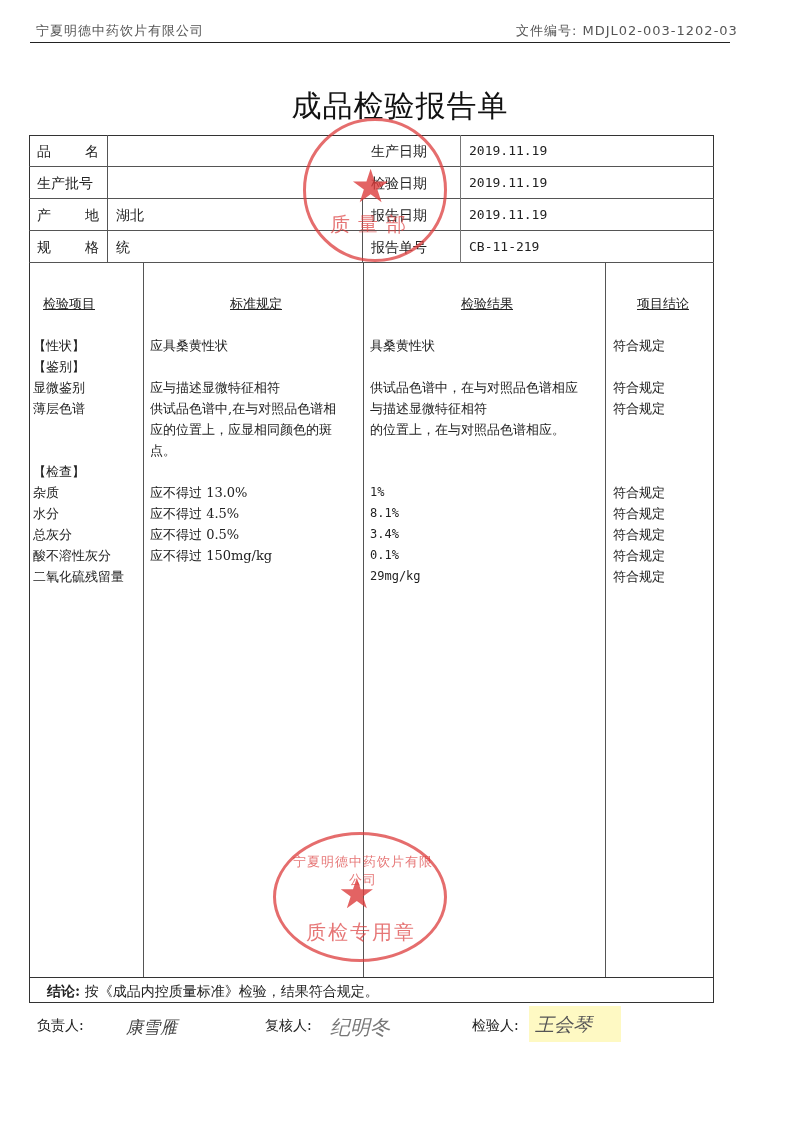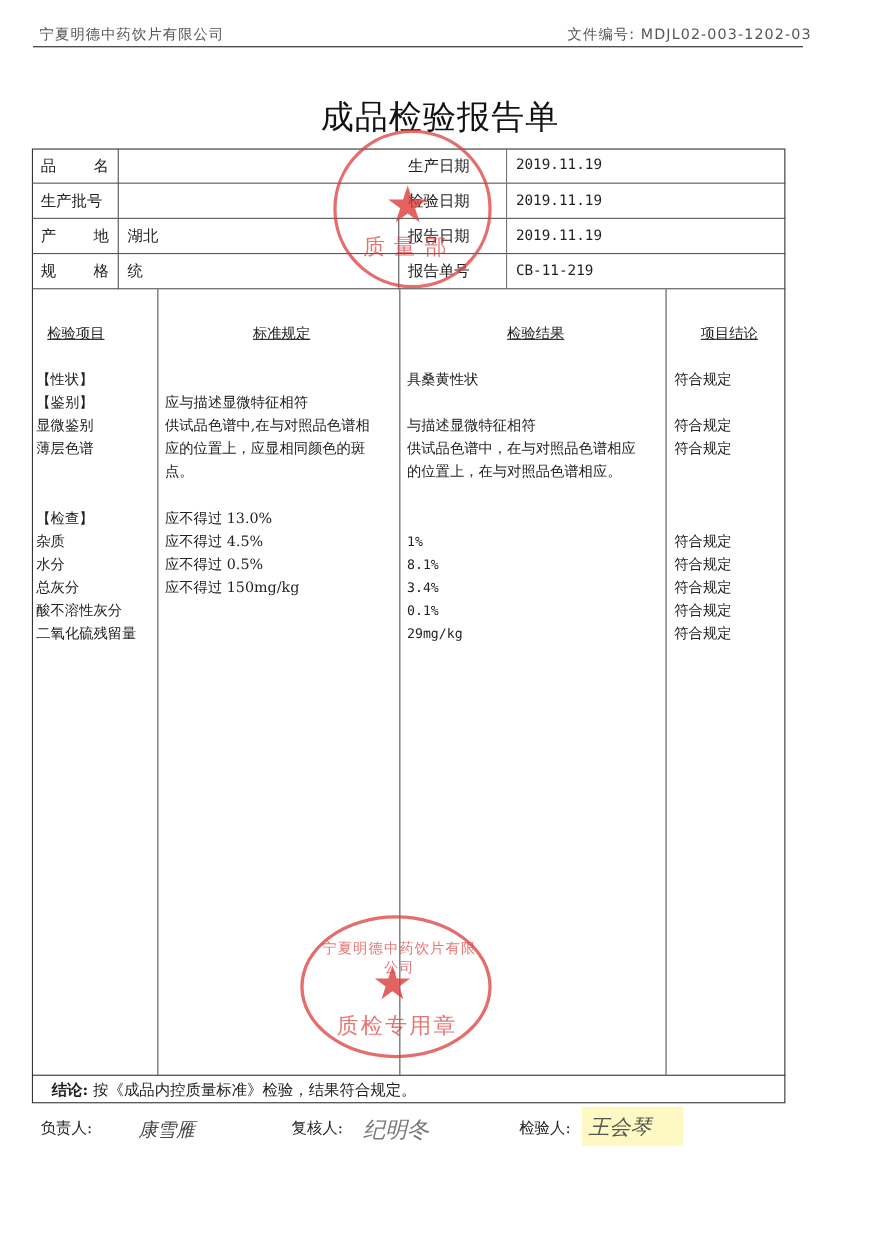--- a/index.html
+++ b/index.html
@@ -98,39 +98,40 @@
   <div class="cell">杂质</div>
   <div class="cell">水分</div>
   <div class="cell">总灰分</div>
   <div class="cell">酸不溶性灰分</div>
   <div class="cell">二氧化硫残留量</div>
 </div>
 
 <div class="col" style="left:150px; width:212px;">
   <div class="colhdr">标准规定</div>
   <div class="cell"></div>
+  <div class="cell">应具桑黄性状</div>
   <div class="cell"></div>
   <div class="cell">应与描述显微特征相符</div>
   <div class="cell">供试品色谱中,在与对照品色谱相</div>
   <div class="cell">应的位置上，应显相同颜色的斑</div>
   <div class="cell">点。</div>
   <div class="cell"></div>
   <div class="cell">应不得过 13.0%</div>
   <div class="cell">应不得过 4.5%</div>
   <div class="cell">应不得过 0.5%</div>
   <div class="cell">应不得过 150mg/kg</div>
 </div>
 
 <div class="col" style="left:370px; width:234px;">
   <div class="colhdr">检验结果</div>
   <div class="cell"></div>
   <div class="cell">具桑黄性状</div>
   <div class="cell"></div>
+  <div class="cell">供试品色谱中，在与对照品色谱相应</div>
   <div class="cell">与描述显微特征相符</div>
-  <div class="cell">供试品色谱中，在与对照品色谱相应</div>
   <div class="cell">的位置上，在与对照品色谱相应。</div>
   <div class="cell"></div>
   <div class="cell"></div>
   <div class="cell mono">1%</div>
   <div class="cell mono">8.1%</div>
   <div class="cell mono">3.4%</div>
   <div class="cell mono">0.1%</div>
   <div class="cell mono">29mg/kg</div>
 </div>
 

